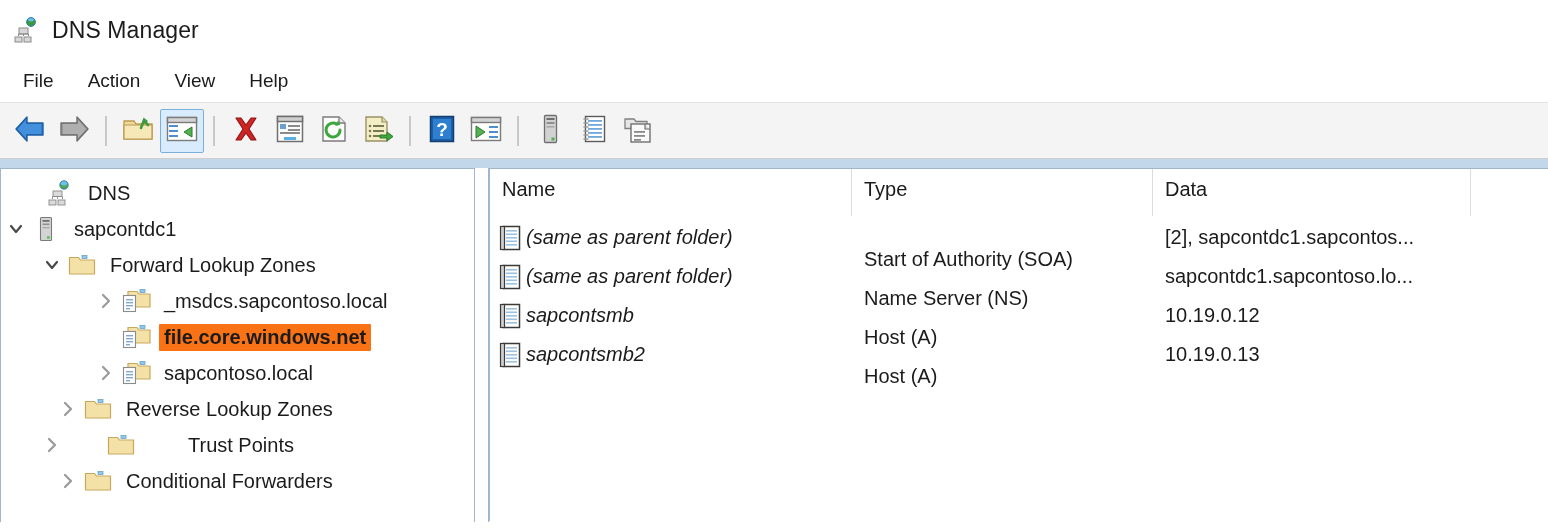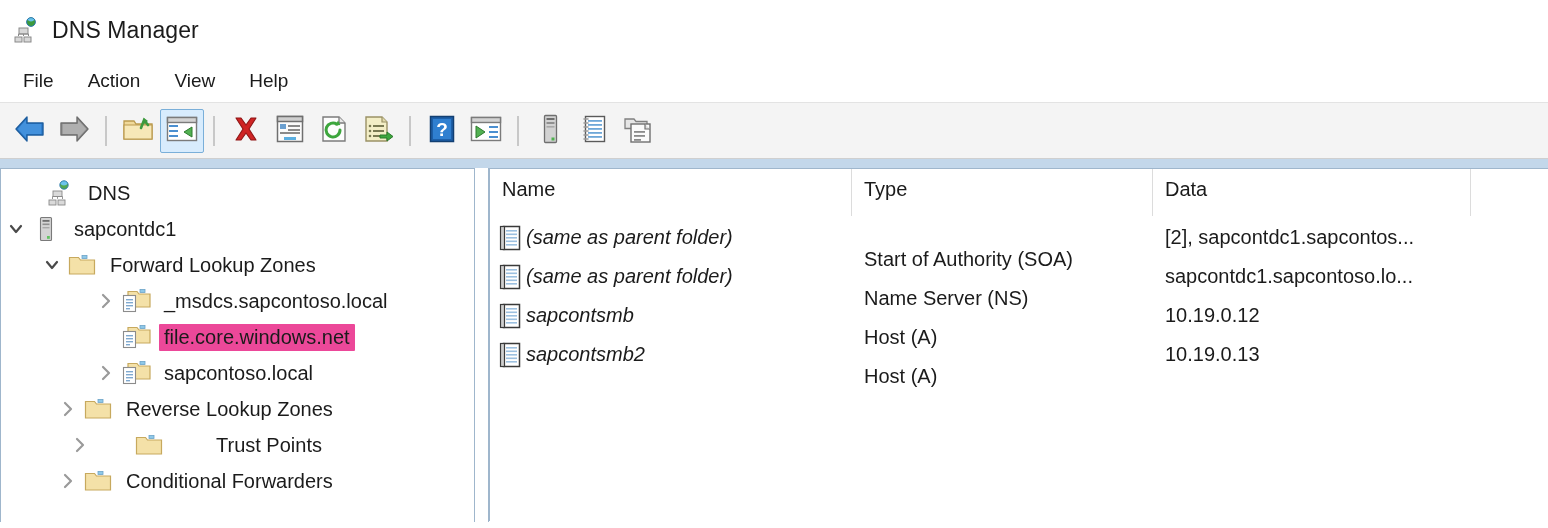--- a/index.html
+++ b/index.html
@@ -158,21 +158,22 @@
     display: flex;
     align-items: center;
     justify-content: center;
     margin-right: 8px;
   }
   .tlabel {
     padding: 2px 5px;
     border-radius: 1px;
   }
   .trow.selected .tlabel {
-    background: #ec4899;
+    background: #f97316;
+    font-weight: bold;
   }
 
   
   .lv-header {
     height: 48px;
     display: flex;
     border-left: 1px solid #9fb6cc;
     border-top: 1px solid #9fb6cc;
     box-sizing: border-box;
     background: #ffffff;
@@ -520,21 +521,21 @@
         </span>
         <span class="ticon">
           <svg width="28" height="24" viewBox="0 0 28 24">
             <path d="M1.5 4.5 h9 l2 2.5 h14 v14 h-25 z" fill="#f4e1a8" stroke="#c7a95e" stroke-width="1.2"></path>
             <rect x="14" y="2.5" width="5" height="3" fill="#8fc8e8" stroke="#6ba4c8" stroke-width="0.8"></rect>
           </svg>
         </span>
         <span class="tlabel">Reverse Lookup Zones</span>
       </div>
 
-      <div class="trow" style="padding-left:64px;gap:39px;">
+      <div class="trow" style="padding-left:36px;gap:39px;">
         <span class="twist">
           <svg width="18" height="18" viewBox="0 0 18 18">
             <path d="M6 3 L12 9 L6 15" fill="none" stroke="#9a9a9a" stroke-width="2.2" stroke-linecap="round" stroke-linejoin="round"></path>
           </svg>
         </span>
         <span class="ticon">
           <svg width="28" height="24" viewBox="0 0 28 24">
             <path d="M1.5 4.5 h9 l2 2.5 h14 v14 h-25 z" fill="#f4e1a8" stroke="#c7a95e" stroke-width="1.2"></path>
             <rect x="14" y="2.5" width="5" height="3" fill="#8fc8e8" stroke="#6ba4c8" stroke-width="0.8"></rect>
           </svg>

